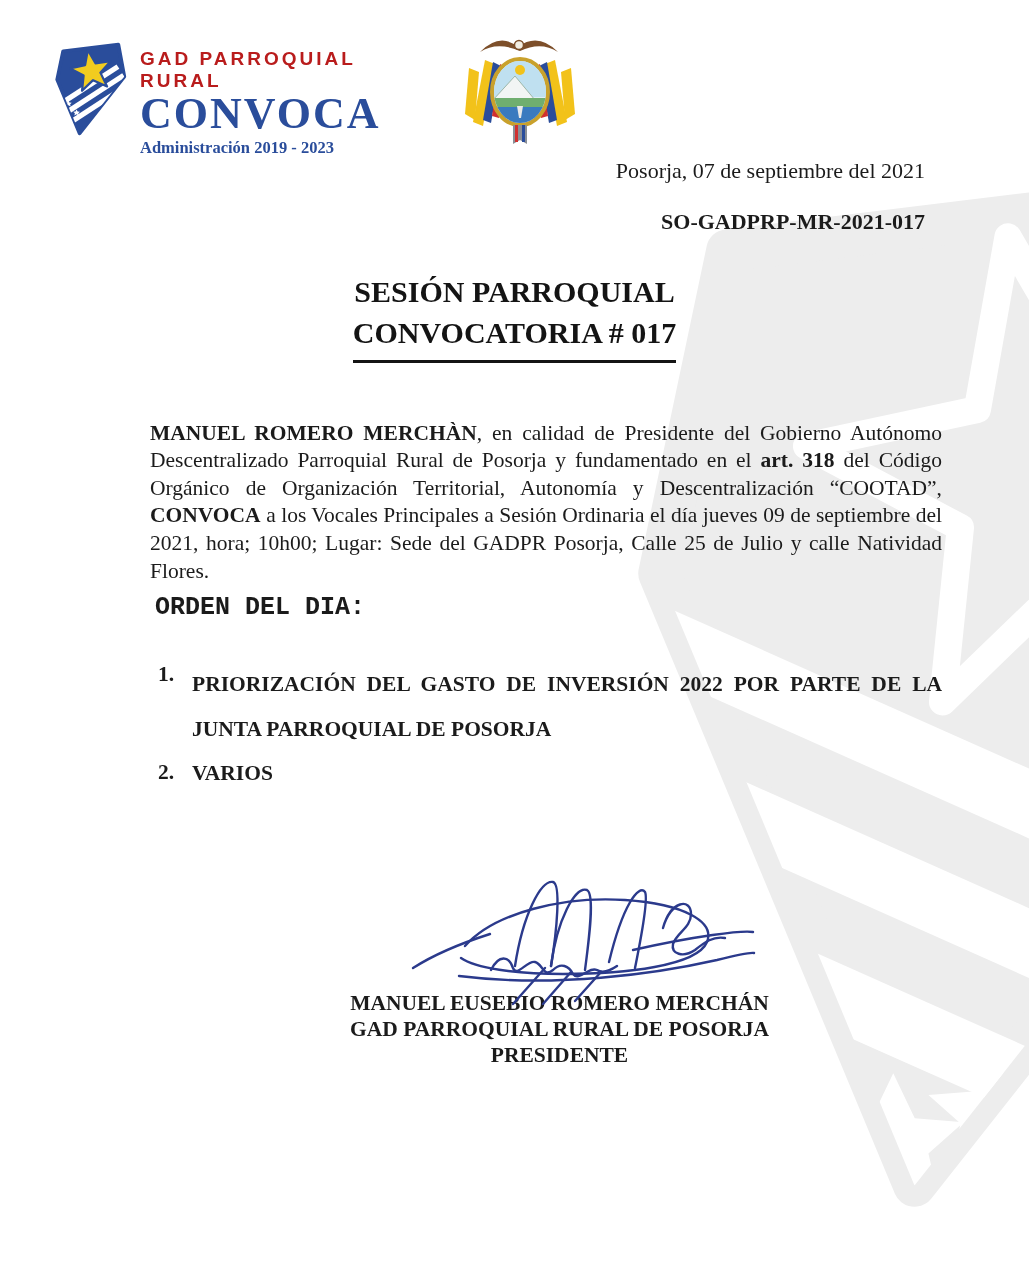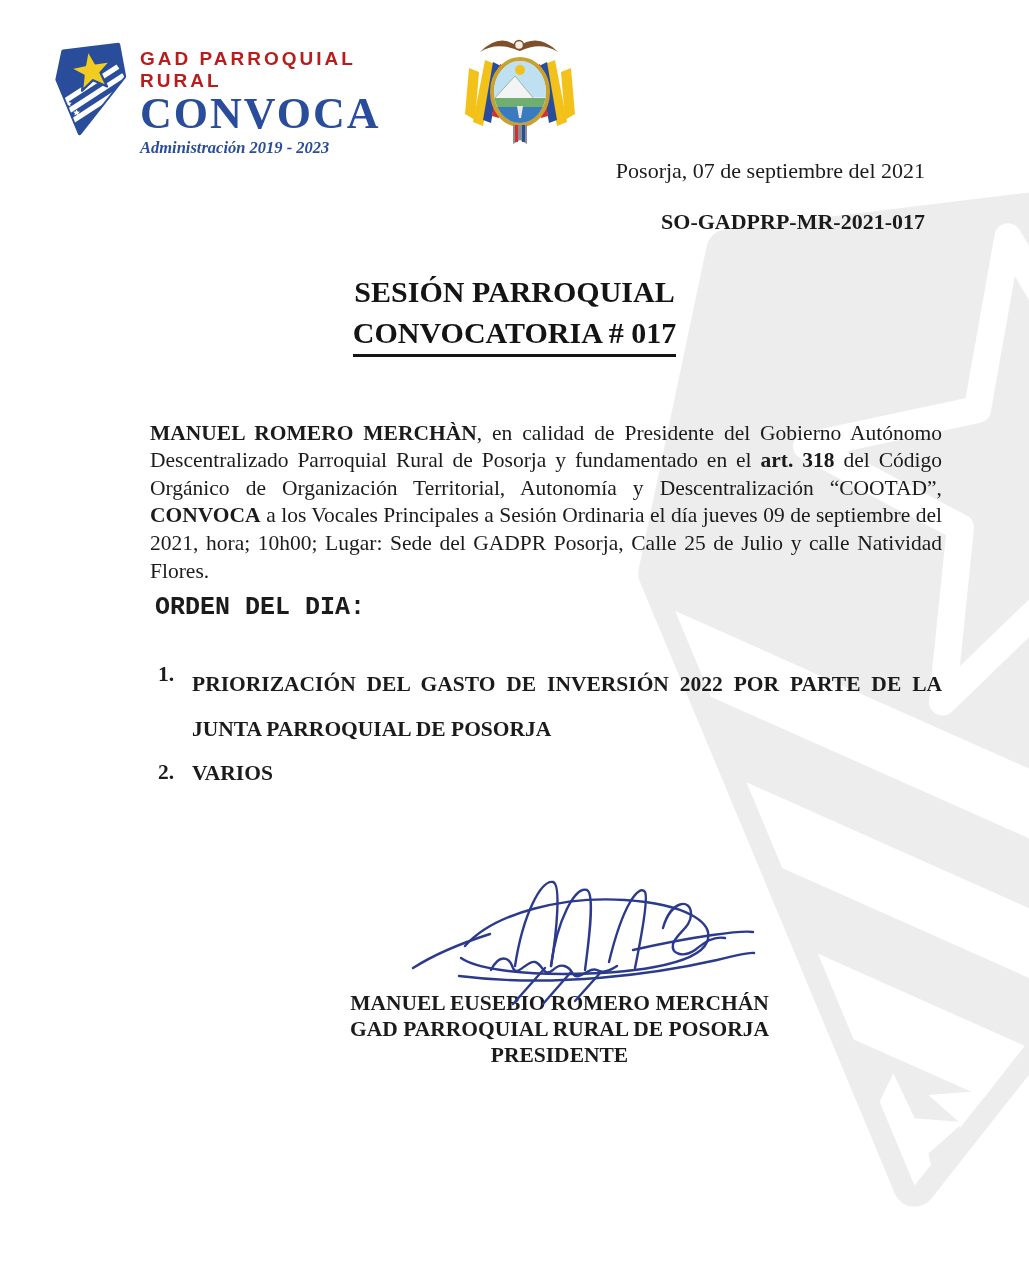--- a/index.html
+++ b/index.html
@@ -11,28 +11,28 @@
   
   #watermark{left:0;top:0;width:1029px;height:1280px;z-index:0;pointer-events:none;}
   
   #logo{left:52px;top:38px;width:290px;height:110px;display:flex;align-items:flex-start;z-index:2;}
   #logo svg{flex:0 0 auto;}
   .logo-text{display:flex;flex-direction:column;margin-left:6px;margin-top:10px;}
   .logo-org{font-family:"Liberation Sans", sans-serif;font-weight:bold;font-size:19px;
             letter-spacing:3px;color:#b91c1c;}
   .logo-name{font-family:"Liberation Serif", serif;font-weight:bold;font-size:44px;
              line-height:1.0;letter-spacing:2px;color:#2a4d9b;}
-  .logo-admin{font-style:italic;font-weight:bold;font-size:16.5px;color:#2a4d9b;margin-top:2px;}
+  .logo-admin{font-weight:bold;font-size:16.5px;color:#2a4d9b;margin-top:2px;}
   #coat{left:455px;top:30px;width:130px;height:118px;z-index:2;}
   #dateblock{top:158px;right:104px;text-align:right;font-size:22px;line-height:1.22;z-index:2;}
   #dateblock .ref{font-weight:bold;margin-top:24px;}
   
   #titleblock{top:272px;left:0;width:1029px;text-align:center;z-index:2;
               font-weight:bold;font-size:30px;line-height:1.35;color:#141414;}
-  #titleblock .underlined{display:inline-block;border-bottom:3.5px solid #141414;padding-bottom:1px;}
+  #titleblock .underlined{display:inline-block;border-bottom:3.5px solid #141414;padding-bottom:7px;}
   
   #bodypara{top:398px;left:150px;width:792px;font-size:21.5px;line-height:1.285;
             text-align:justify;z-index:2;}
   .b{font-weight:bold;}
   #orden{top:593px;left:155px;font-size:25px;font-weight:bold;z-index:2;font-family:Liberation Mono, monospace;}
   #agenda{top:662px;left:158px;width:784px;z-index:2;font-size:21.5px;font-weight:bold;}
   .agenda-item{display:flex;margin-bottom:9px;}
   .agenda-num{flex:0 0 34px;}
   .agenda-text{flex:1;text-align:justify;line-height:2.08;}
   .agenda-item.short .agenda-text{text-align:left;line-height:1.3;}

